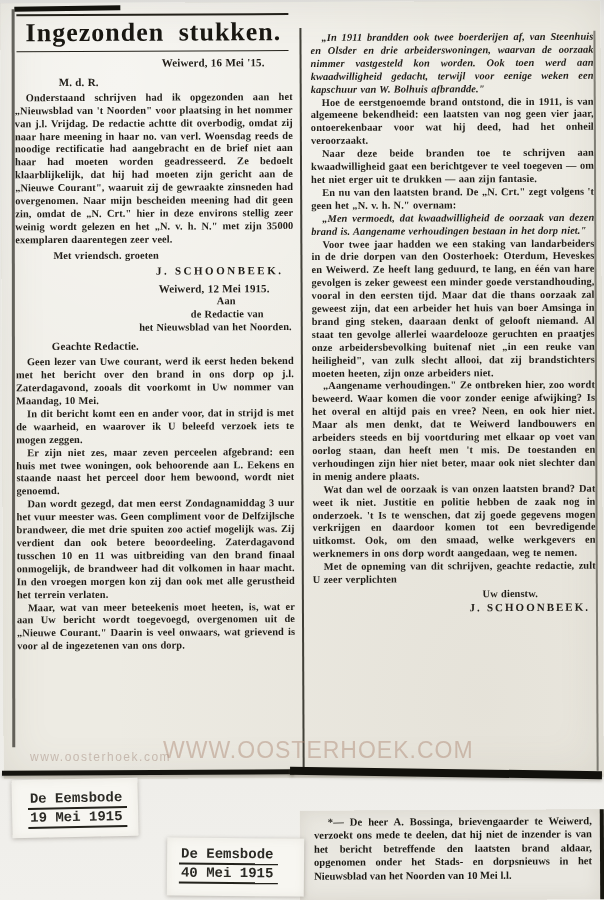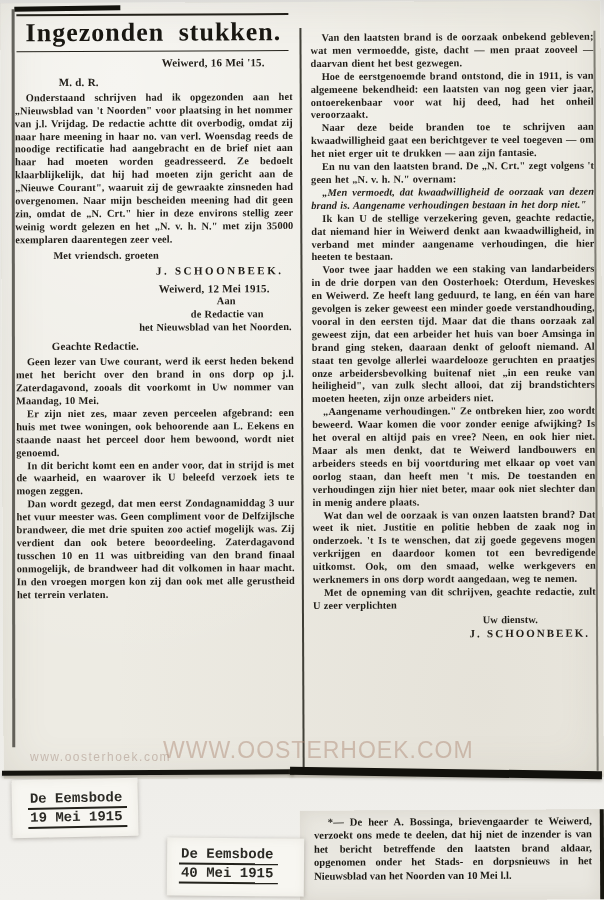--- a/index.html
+++ b/index.html
@@ -94,32 +94,32 @@
       <div class="salut">M. d. R.</div>
       <p>Onderstaand schrijven had ik opgezonden aan het „Nieuwsblad van 't Noorden" voor plaatsing in het nommer van j.l. Vrijdag. De redactie achtte dit overbodig, omdat zij naar hare meening in haar no. van verl. Woensdag reeds de noodige rectificatie had aangebracht en de brief niet aan haar had moeten worden geadresseerd. Ze bedoelt klaarblijkelijk, dat hij had moeten zijn gericht aan de „Nieuwe Courant", waaruit zij de gewraakte zinsneden had overgenomen. Naar mijn bescheiden meening had dit geen zin, omdat de „N. Crt." hier in deze environs stellig zeer weinig wordt gelezen en het „N. v. h. N." met zijn 35000 exemplaren daarentegen zeer veel.</p>
       <div class="closing">Met vriendsch. groeten</div>
       <div class="sig">J. SCHOONBEEK.</div>
       <div class="dateline2">Weiwerd, 12 Mei 1915.</div>
       <div class="addr addr-0">Aan</div>
       <div class="addr addr-1">de Redactie van</div>
       <div class="addr addr-2">het Nieuwsblad van het Noorden.</div>
       <div class="salut2">Geachte Redactie.</div>
       <p>Geen lezer van Uwe courant, werd ik eerst heden bekend met het bericht over den brand in ons dorp op j.l. Zaterdagavond, zooals dit voorkomt in Uw nommer van Maandag, 10 Mei.</p>
+      <p>In dit bericht komt een en ander voor, dat in strijd is met de waarheid, en waarover ik U beleefd verzoek iets te mogen zeggen.</p>
       <p>Er zijn niet zes, maar zeven perceelen afgebrand: een huis met twee woningen, ook behoorende aan L. Eekens en staande naast het perceel door hem bewoond, wordt niet genoemd.</p>
-      <p>In dit bericht komt een en ander voor, dat in strijd is met de waarheid, en waarover ik U beleefd verzoek iets te mogen zeggen.</p>
       <p>Dan wordt gezegd, dat men eerst Zondagnamiddag 3 uur het vuur meester was. Geen compliment voor de Delfzijlsche brandweer, die met drie spuiten zoo actief mogelijk was. Zij verdient dan ook betere beoordeeling. Zaterdagavond tusschen 10 en 11 was uitbreiding van den brand finaal onmogelijk, de brandweer had dit volkomen in haar macht. In den vroegen morgen kon zij dan ook met alle gerustheid het terrein verlaten.</p>
+      <p>Maar, wat van meer beteekenis moet heeten, is, wat er aan Uw bericht wordt toegevoegd, overgenomen uit de „Nieuwe Courant." Daarin is veel onwaars, wat grievend is voor al de ingezetenen van ons dorp.</p>
     </div>
 
     <div class="col col-right">
-      <p>Van den laatsten brand is de oorzaak onbekend gebleven; wat men vermoedde, giste, dacht — men praat zooveel — daarvan dient het best gezwegen.</p>
+      <p class="q">„In 1911 brandden ook twee boerderijen af, van Steenhuis en Olsder en drie arbeiderswoningen, waarvan de oorzaak nimmer vastgesteld kon worden. Ook toen werd aan kwaadwilligheid gedacht, terwijl voor eenige weken een kapschuur van W. Bolhuis afbrandde."</p>
       <p>Hoe de eerstgenoemde brand ontstond, die in 1911, is van algemeene bekendheid: een laatsten van nog geen vier jaar, ontoerekenbaar voor wat hij deed, had het onheil veroorzaakt.</p>
       <p>Naar deze beide branden toe te schrijven aan kwaadwilligheid gaat een berichtgever te veel toegeven — om het niet erger uit te drukken — aan zijn fantasie.</p>
       <p>En nu van den laatsten brand. De „N. Crt." zegt volgens 't geen het „N. v. h. N." overnam:</p>
       <p class="q">„Men vermoedt, dat kwaadwilligheid de oorzaak van dezen brand is. Aangename verhoudingen bestaan in het dorp niet."</p>
-      <p>Ik kan U de stellige verzekering geven, geachte redactie, dat niemand hier in Weiwerd denkt aan kwaadwilligheid, in verband met minder aangename verhoudingen, die hier heeten te bestaan.</p>
       <p>Voor twee jaar hadden we een staking van landarbeiders in de drie dorpen van den Oosterhoek: Oterdum, Heveskes en Weiwerd. Ze heeft lang geduurd, te lang, en één van hare gevolgen is zeker geweest een minder goede verstandhouding, vooral in den eersten tijd. Maar dat die thans oorzaak zal geweest zijn, dat een arbeider het huis van boer Amsinga in brand ging steken, daaraan denkt of gelooft niemand. Al staat ten gevolge allerlei waardelooze geruchten en praatjes onze arbeidersbevolking buitenaf niet „in een reuke van heiligheid", van zulk slecht allooi, dat zij brandstichters moeten heeten, zijn onze arbeiders niet.</p>
       <p>„Aangename verhoudingen." Ze ontbreken hier, zoo wordt beweerd. Waar komen die voor zonder eenige afwijking? Is het overal en altijd pais en vree? Neen, en ook hier niet. Maar als men denkt, dat te Weiwerd landbouwers en arbeiders steeds en bij voortduring met elkaar op voet van oorlog staan, dan heeft men 't mis. De toestanden en verhoudingen zijn hier niet beter, maar ook niet slechter dan in menig andere plaats.</p>
       <p>Wat dan wel de oorzaak is van onzen laatsten brand? Dat weet ik niet. Justitie en politie hebben de zaak nog in onderzoek. 't Is te wenschen, dat zij goede gegevens mogen verkrijgen en daardoor komen tot een bevredigende uitkomst. Ook, om den smaad, welke werkgevers en werknemers in ons dorp wordt aangedaan, weg te nemen.</p>
       <p>Met de opneming van dit schrijven, geachte redactie, zult U zeer verplichten</p>
       <div class="vale">Uw dienstw.</div>
       <div class="sig2">J. SCHOONBEEK.</div>
     </div>
   </div>
 
   <div class="tear-left"></div>

